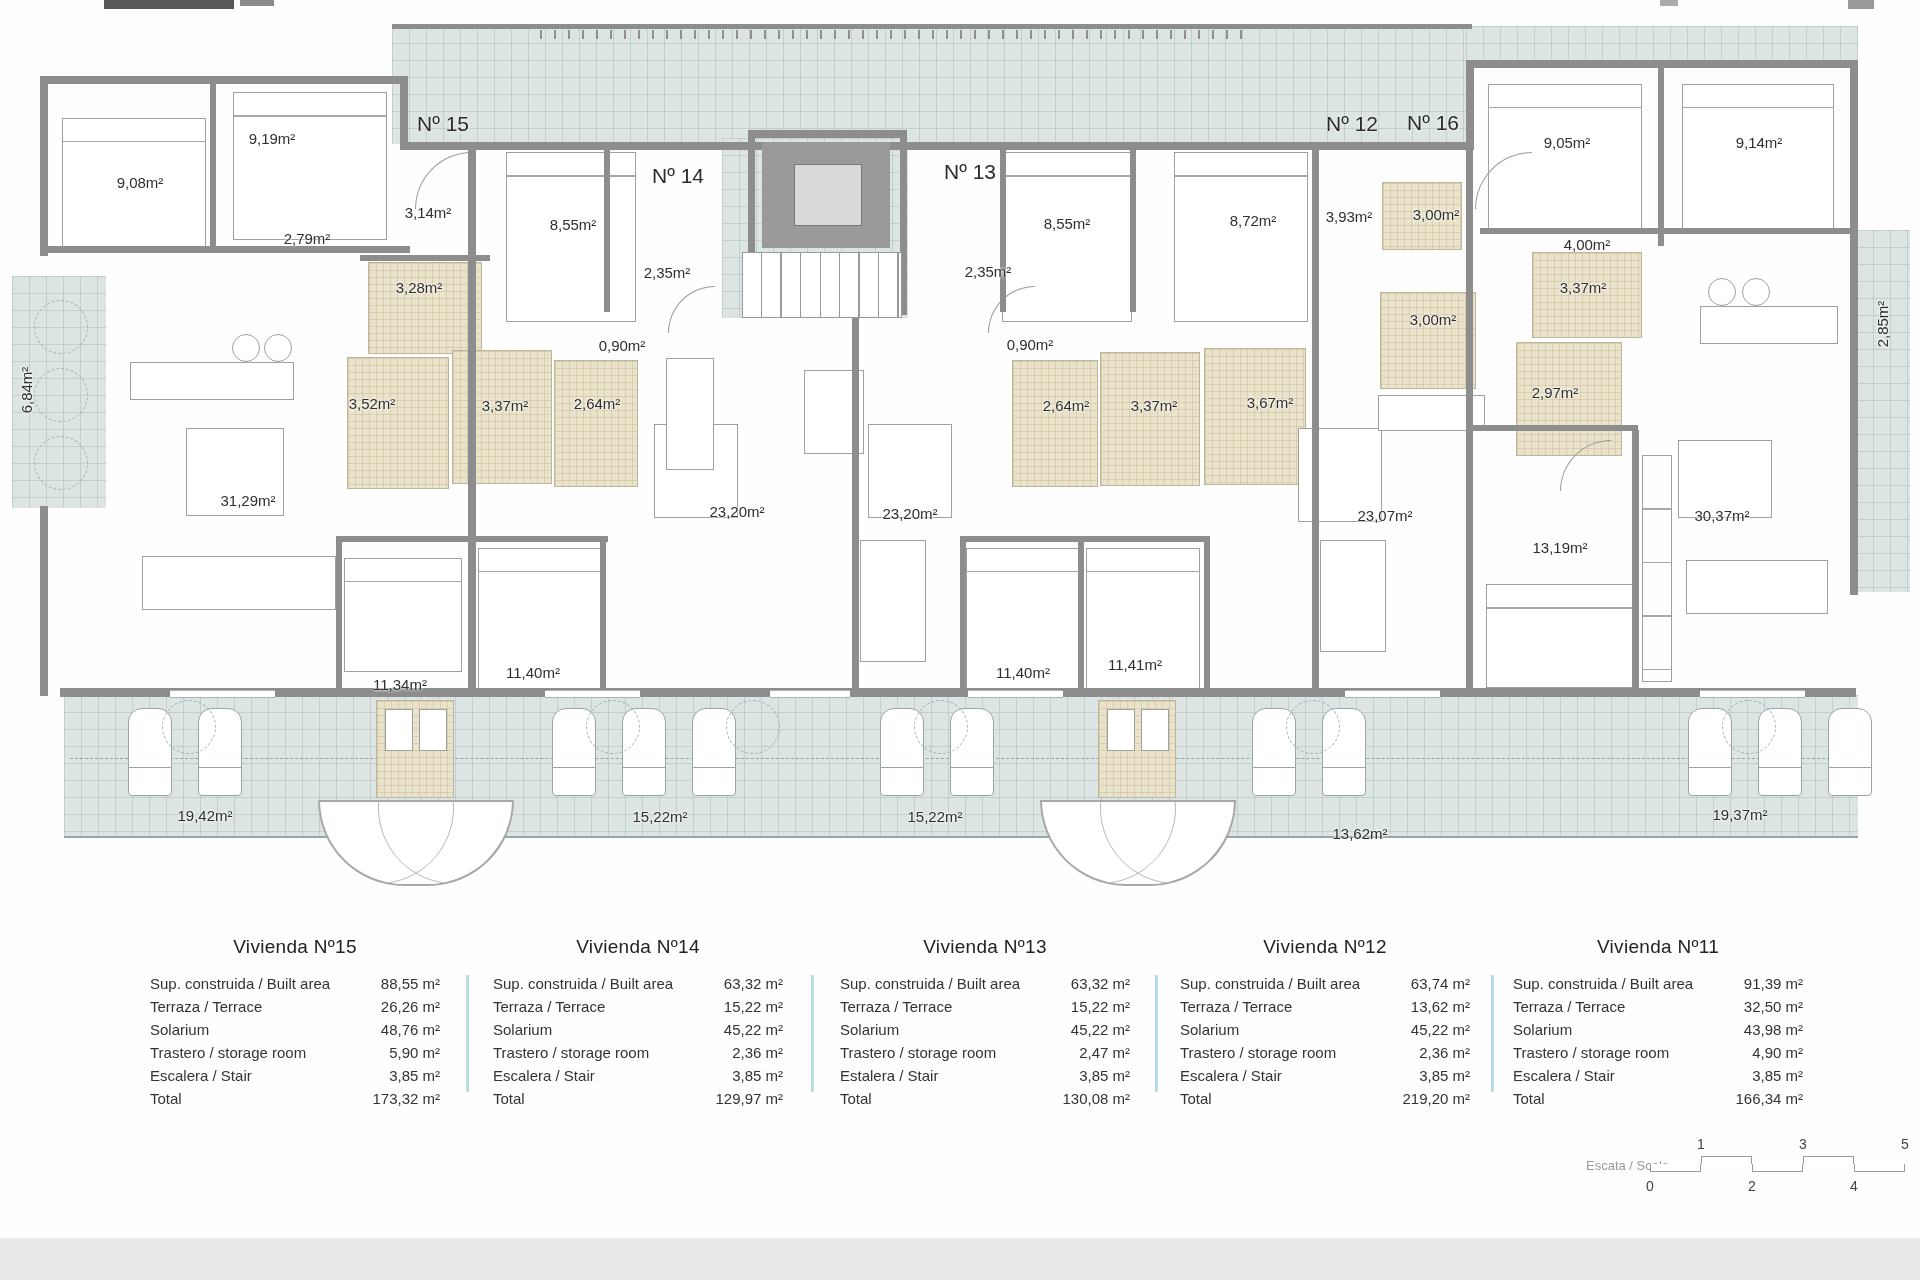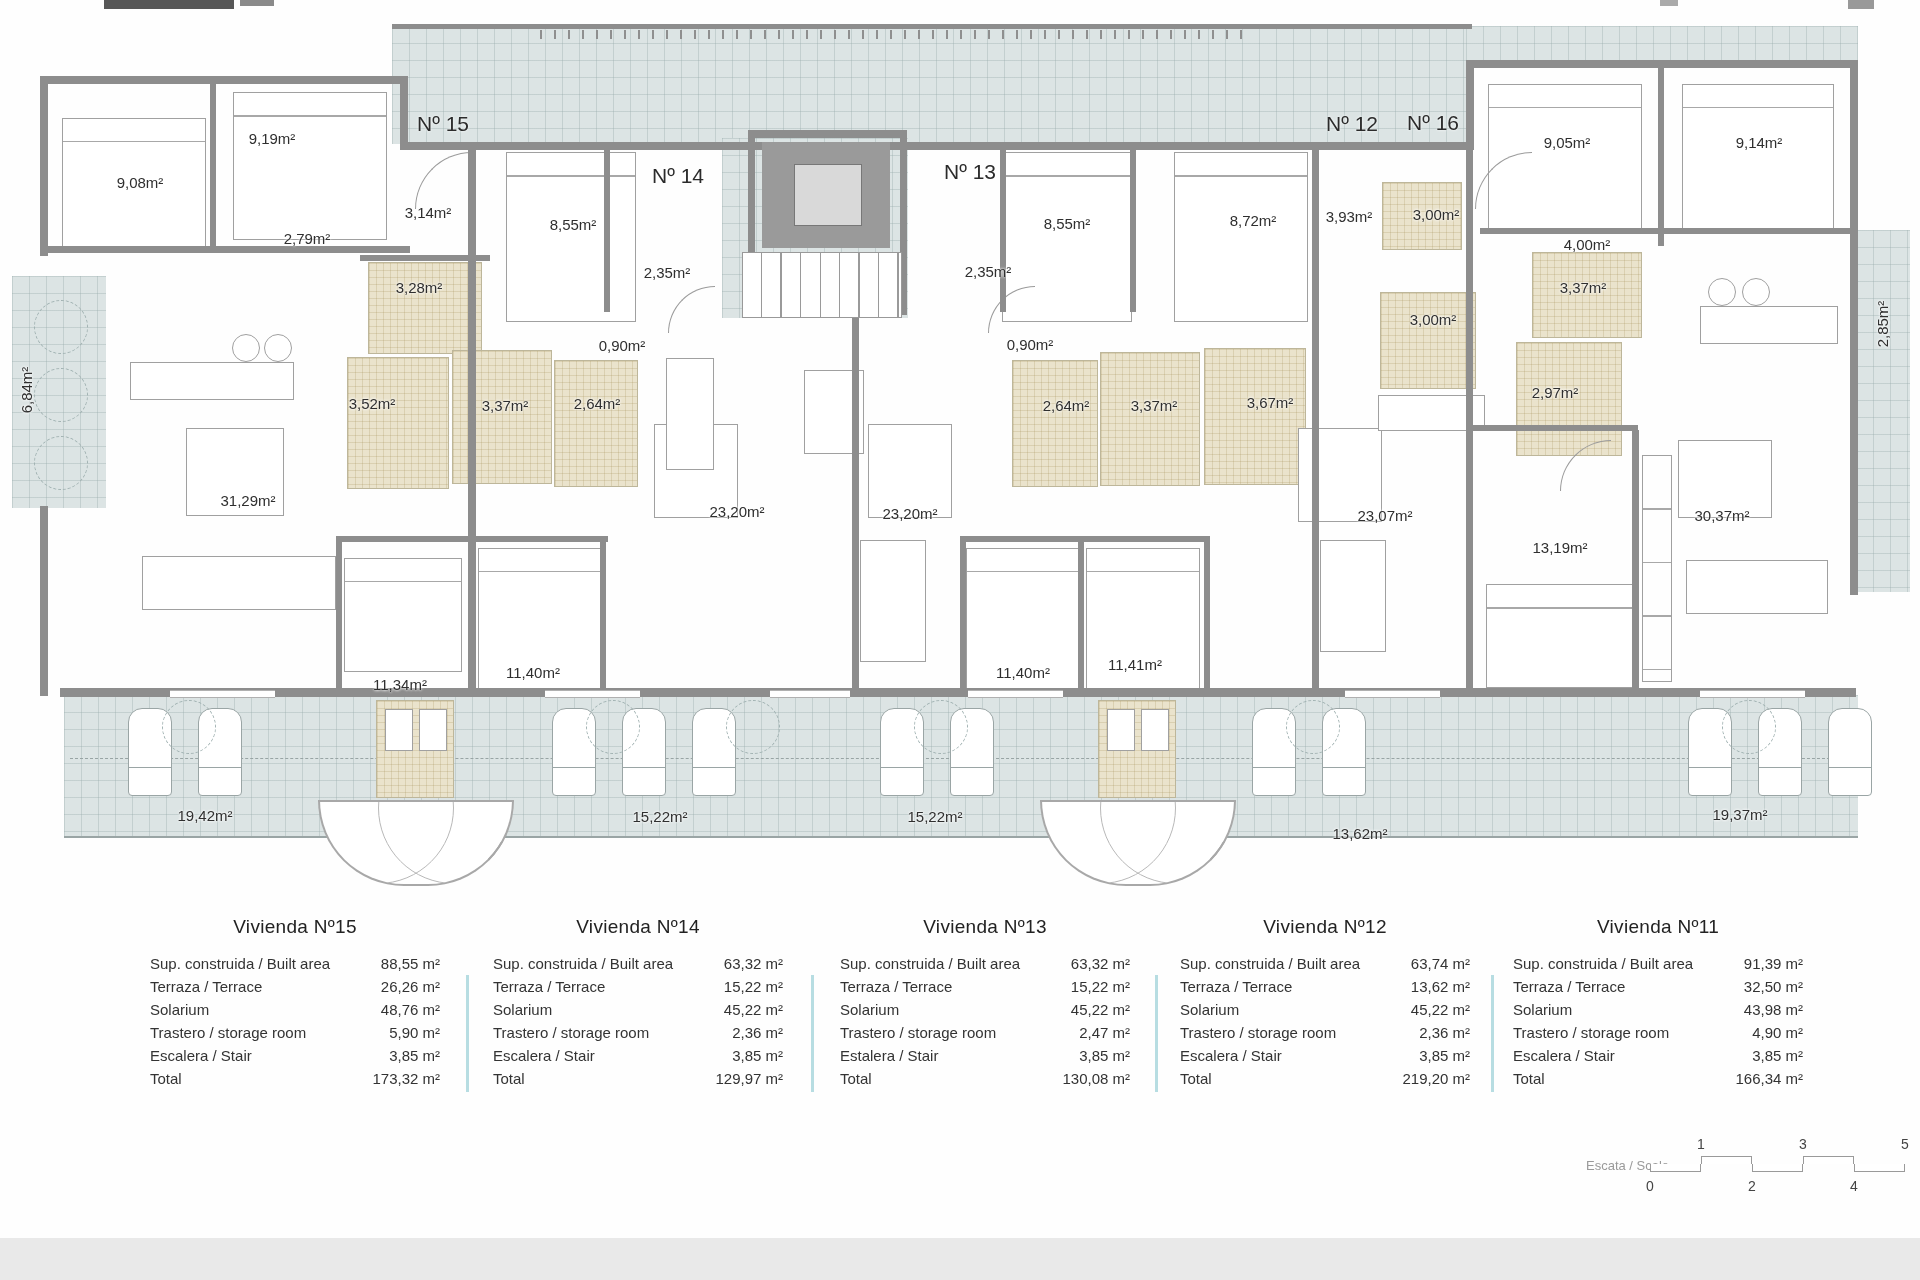--- a/index.html
+++ b/index.html
@@ -15,21 +15,21 @@
     background-image:linear-gradient(rgba(170,150,95,.25) 1px,transparent 1px),
                      linear-gradient(90deg,rgba(170,150,95,.25) 1px,transparent 1px);
     background-size:7px 7px;}
   .furn{border:1.5px solid #a0a0a0;background:#fff;z-index:3;}
   .bed{background-image:linear-gradient(transparent 22px,#a8a8a8 22px,#a8a8a8 23.5px,transparent 23.5px);}
   .rlabel{position:absolute;font-size:15px;color:#2f2f2f;white-space:nowrap;z-index:9;
           transform:translate(-50%,-50%);text-shadow:0 0 3px #fff,0 0 3px #fff;}
   .rlabel.rot{transform:translate(-50%,-50%) rotate(-90deg);}
   .ulabel{position:absolute;font-size:21px;color:#2b2b2b;white-space:nowrap;z-index:9;
           transform:translate(-50%,-50%);text-shadow:0 0 3px #fff;}
-  .scol{position:absolute;width:290px;z-index:9;}
+  .scol{position:absolute;width:290px;z-index:9;margin-top:20px;}
   .scol .title{font-size:19px;color:#222;text-align:center;margin-bottom:14px;letter-spacing:.3px;}
   .srow{display:flex;justify-content:space-between;font-size:15px;color:#333;line-height:23px;}
   .srow .v{text-align:right;}
   .sep{position:absolute;width:3px;background:#b7dde2;z-index:8;}
   .lounger{position:absolute;width:42px;height:86px;border:1.5px solid #9aa5a5;background:#fff;
            border-radius:14px 14px 4px 4px;z-index:4;
            background-image:linear-gradient(transparent 58px,#9aa5a5 58px,#9aa5a5 59.5px,transparent 59.5px);}
   .parasol{position:absolute;border:1.5px dashed #9fb0b0;border-radius:50%;z-index:4;}
   .bulge{position:absolute;border:2px solid #a8a8a8;background:#fff;z-index:4;
          border-radius:0 0 120px 120px;overflow:hidden;}

